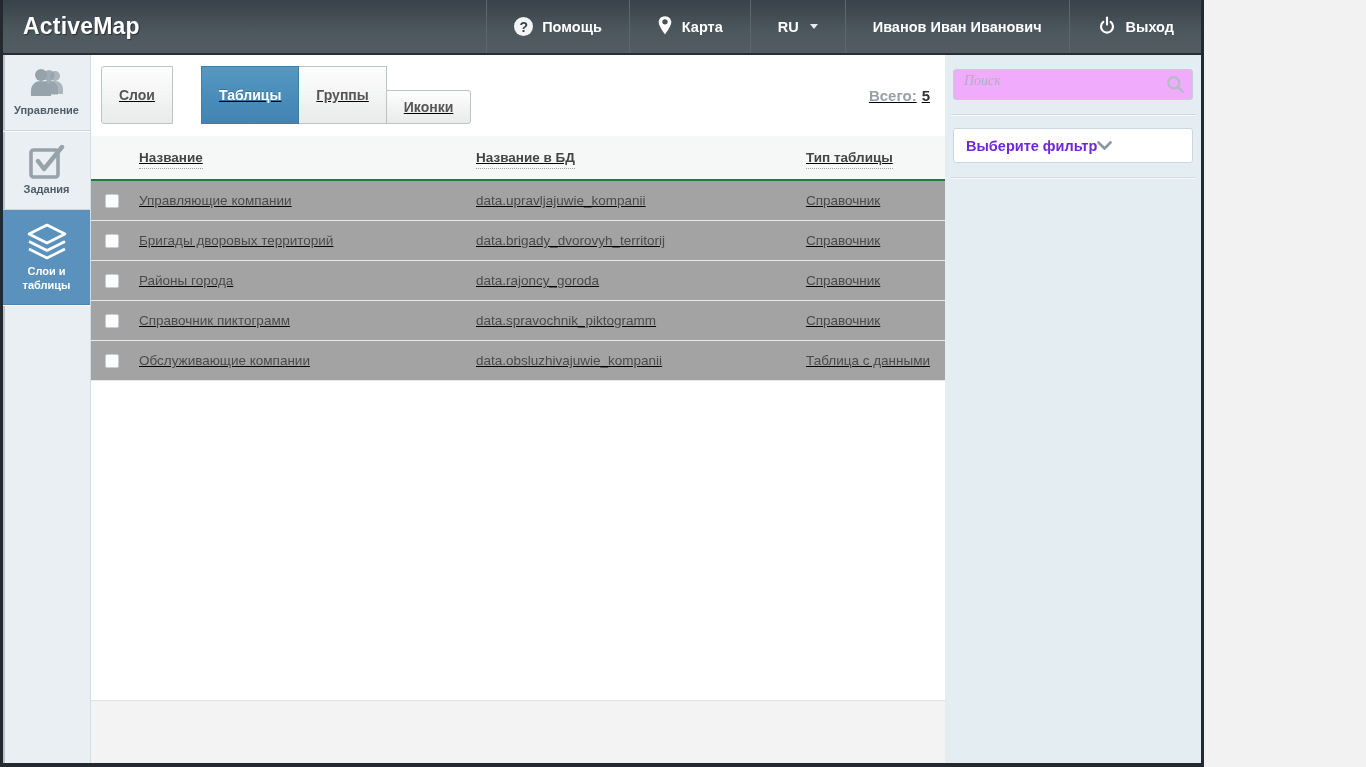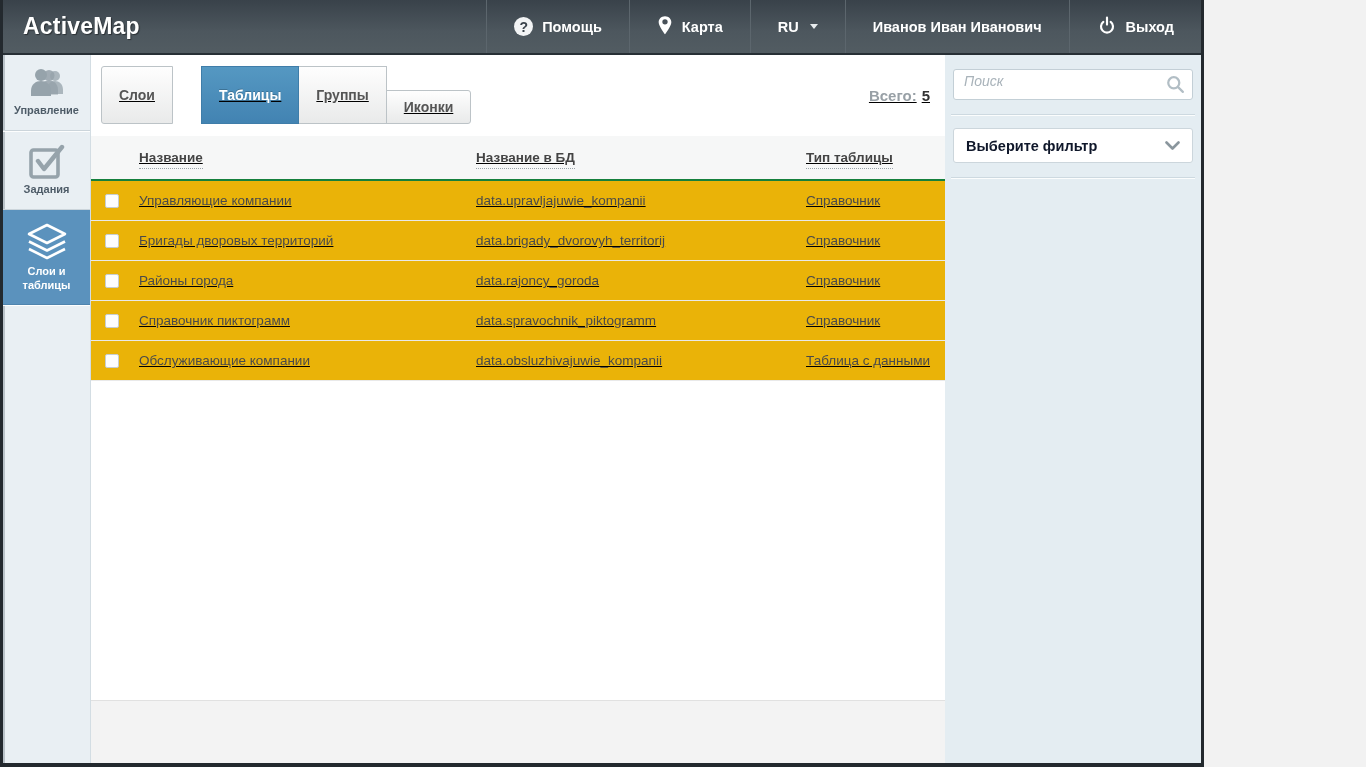--- a/index.html
+++ b/index.html
@@ -109,21 +109,21 @@
     background: #f6f7f7;
     text-align: left; padding: 14px 8px;
     font-size: 13.5px; color: #444;
     border-bottom: 2px solid #15803d;
   }
   thead th span {
     border-bottom: 1px dotted #9aa4aa; padding-bottom: 3px; cursor: pointer;
   }
   tbody td {
     padding: 12px 8px; font-size: 13.5px; color: #4a4a4a;
-    border-bottom: 1px solid #e9e9e9; background: #eab308; margin-top: 40px;
+    border-bottom: 1px solid #e9e9e9; background: #a3a3a3; margin-top: 40px;
   }
   tbody tr { cursor: pointer; }
   .cell-check { width: 40px; padding-left: 14px; }
   .col-name { width: 337px; }
   .col-db { width: 330px; }
   .row-checkbox {
     width: 14px; height: 14px; appearance: none; -webkit-appearance: none;
     border: 1px solid #c6cdd1; border-radius: 2px; background: #fdfdfd;
     display: block; cursor: pointer;
   }
@@ -132,36 +132,36 @@
   .right-panel {
     width: 256px; flex: 0 0 256px;
     background: #e4edf2;
     padding: 14px 8px 0;
   }
   .search-wrap { position: relative; }
   .search-input {
     width: 100%; height: 31px;
     border: 1px solid #c3cfd6; border-radius: 3px;
     padding: 0 32px 8px 10px;
-    font-family: Liberation Sans, sans-serif; font-size: 14px; color: #445;
-    background: #ffffff; outline: none;
+    font-family: Liberation Serif, serif; font-size: 14px; color: #445;
+    background: #f0abfc; outline: none;
   }
   .search-input::placeholder { color: #a9b3ba; font-style: italic; }
   .search-icon { position: absolute; right: 8px; top: 6px; }
   .panel-sep {
     border: 0; border-top: 1px solid #cdd9e0;
     box-shadow: 0 1px 0 rgba(255,255,255,0.85);
     margin: 14px -2px 13px;
   }
   .filter-select {
     height: 35px; background: #fff;
     border: 1px solid #ccd6dc; border-radius: 3px;
-    display: flex; align-items: center; justify-content: space-between;
+    display: flex; align-items: center; 
     padding: 0 12px; cursor: pointer;
-    font-size: 14.5px; font-weight: bold; color: #0f172a;
+    font-size: 14.5px; font-weight: bold; color: #6d28d9;
   }
 </style>
 </head>
 <body>
 
 <div class="page">
 
   <header class="app-header">
     <div class="logo">ActiveMap</div>
     <nav class="header-nav">

